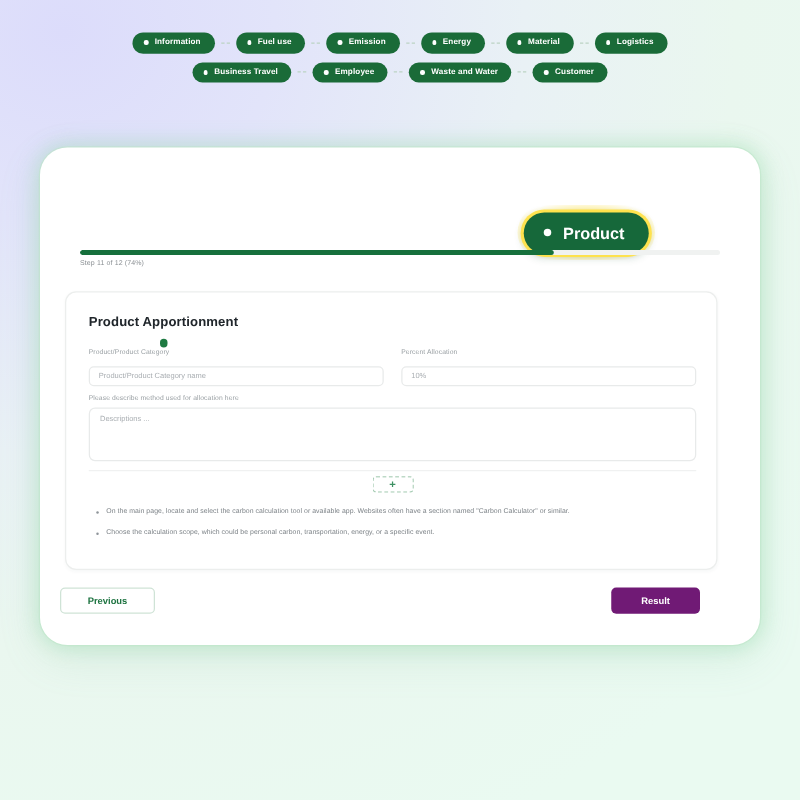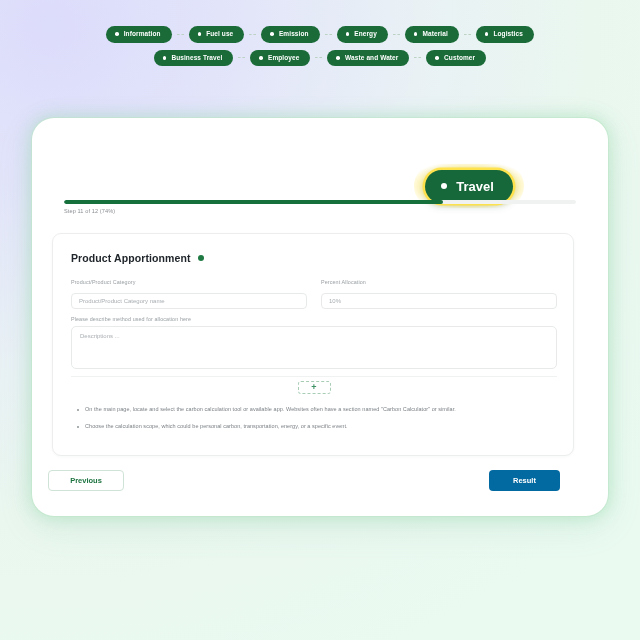--- a/index.html
+++ b/index.html
@@ -162,20 +162,21 @@
     position: absolute;
     left: 18px;
     top: 18px;
     display: flex;
     align-items: center;
     gap: 7px;
     font-size: 10.5px;
     font-weight: 700;
     color: #20262b;
     letter-spacing: .1px;
+    flex-direction: column;
   }
   .title-badge {
     width: 6.5px;
     height: 6.5px;
     border-radius: 50%;
     background: #1e7a42;
     flex: none;
   }
 
   
@@ -311,21 +312,21 @@
     font-family: "Liberation Sans", sans-serif;
     font-size: 7.5px;
     font-weight: 700;
     cursor: pointer;
   }
   .btn-result {
     width: 71px;
     height: 21px;
     border: none;
     border-radius: 4px;
-    background: #0369a1;
+    background: #701a75;
     color: #ffffff;
     font-family: "Liberation Sans", sans-serif;
     font-size: 7.5px;
     font-weight: 700;
     cursor: pointer;
   }
 </style>
 </head>
 <body>
 
@@ -387,21 +388,21 @@
         <span class="dot"></span>
         <span>Customer</span>
       </div>
     </div>
 
   </div>
 
   <div class="pill-active-wrap">
     <div class="pill-active">
       <span class="dot"></span>
-      <span>Travel</span>
+      <span>Product</span>
     </div>
   </div>
 
   <div class="progress-wrap">
     <div class="progress-track">
       <div class="progress-fill" style="width: 74%;"></div>
     </div>
     <div class="progress-label">Step 11 of 12 (74%)</div>
   </div>
 

